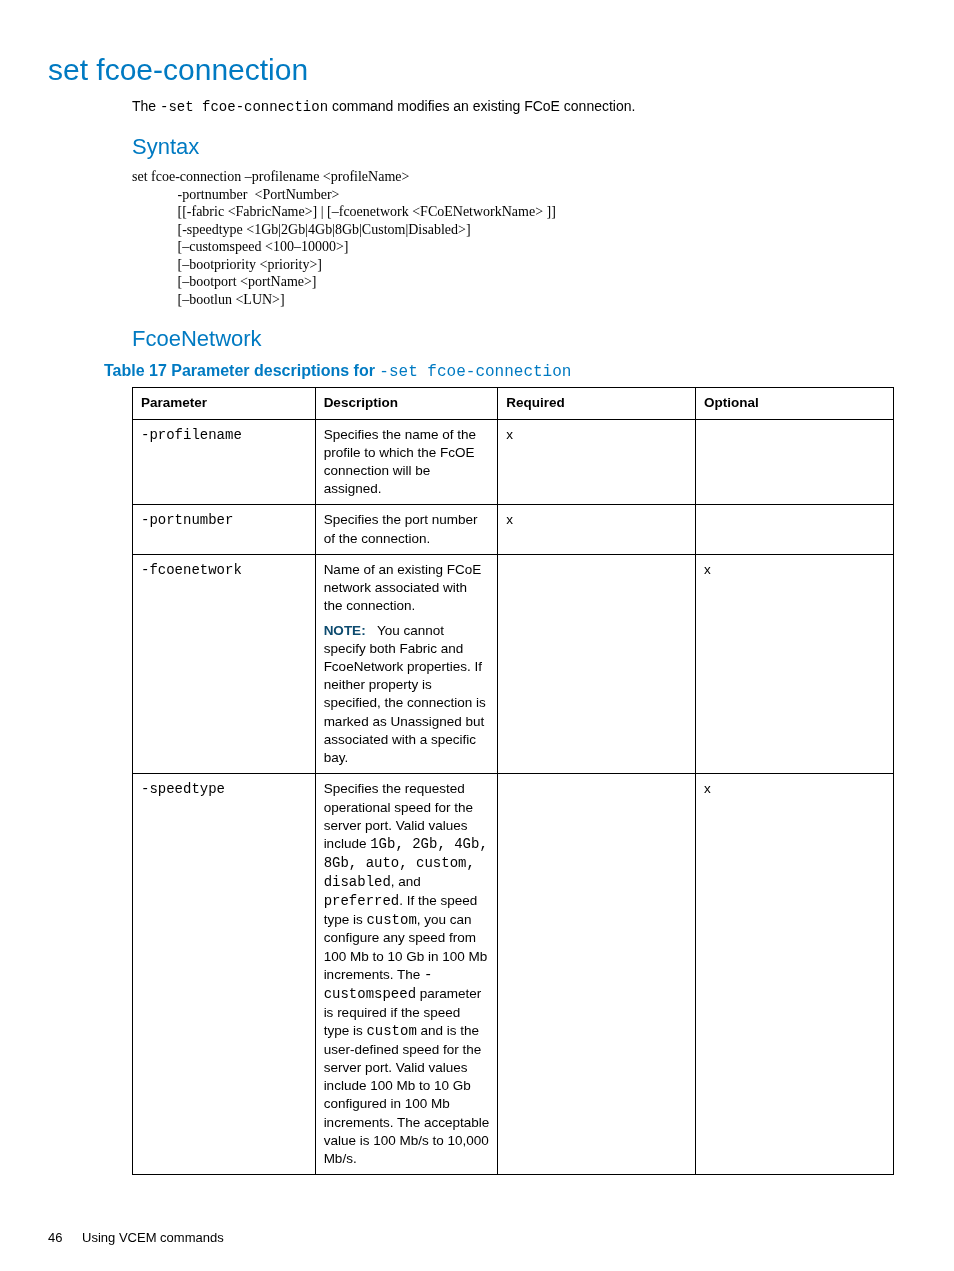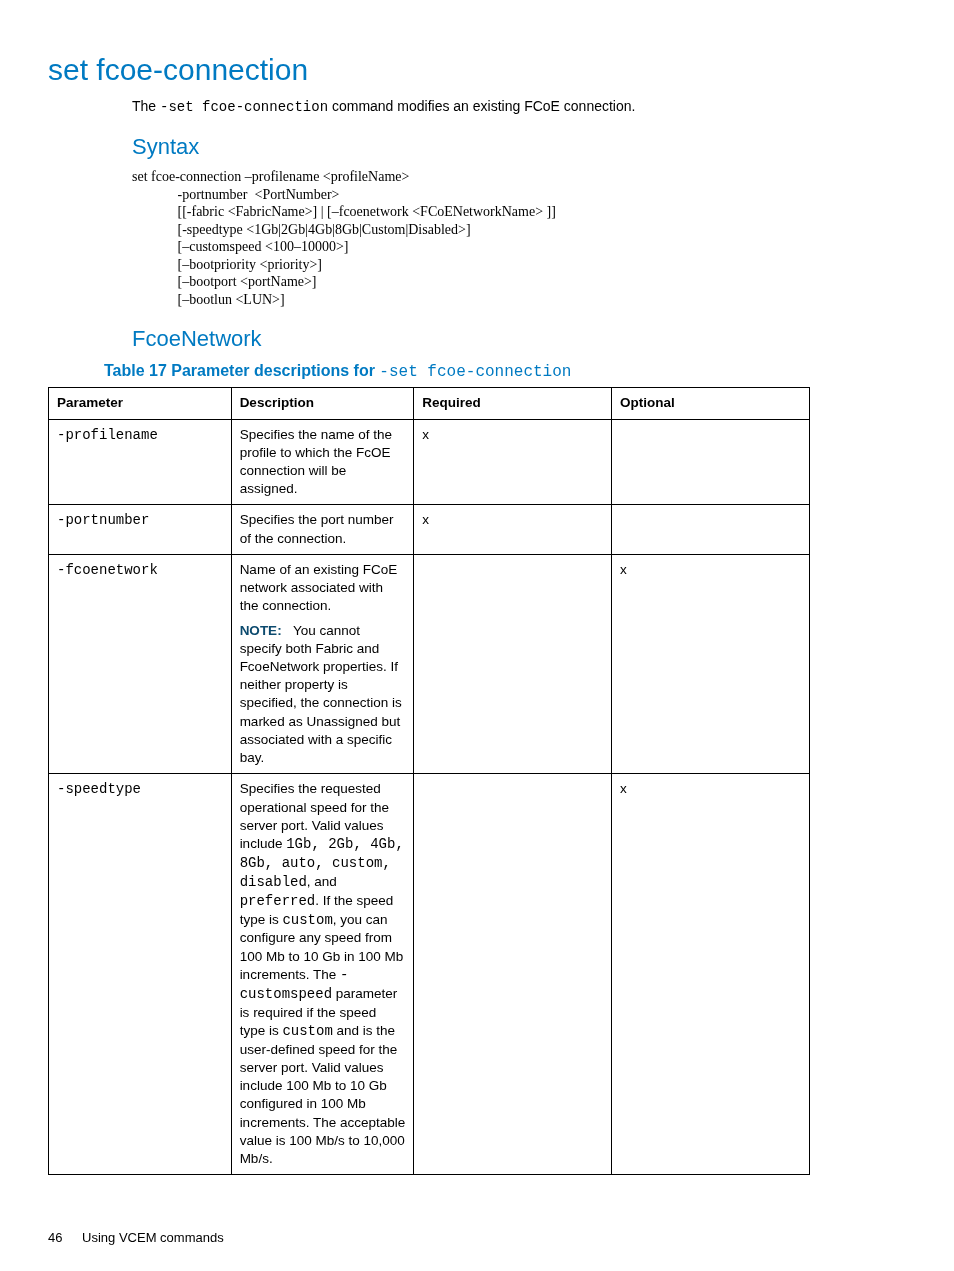--- a/index.html
+++ b/index.html
@@ -49,20 +49,21 @@
     margin: 6px 0 4px 56px;
   }
   .table-caption .mono-cap {
     font-family: "Courier New", Courier, monospace;
     font-weight: 400;
     color: #007ac2;
   }
   table.param {
     border-collapse: collapse;
     width: calc(100% - 84px);
+    margin-left: 84px;
     table-layout: fixed;
   }
   table.param th, table.param td {
     border: 1px solid #000;
     padding: 6px 8px;
     vertical-align: top;
     font-size: 13.5px;
   }
   table.param th {
     font-family: "Arial Narrow", Arial, sans-serif;

